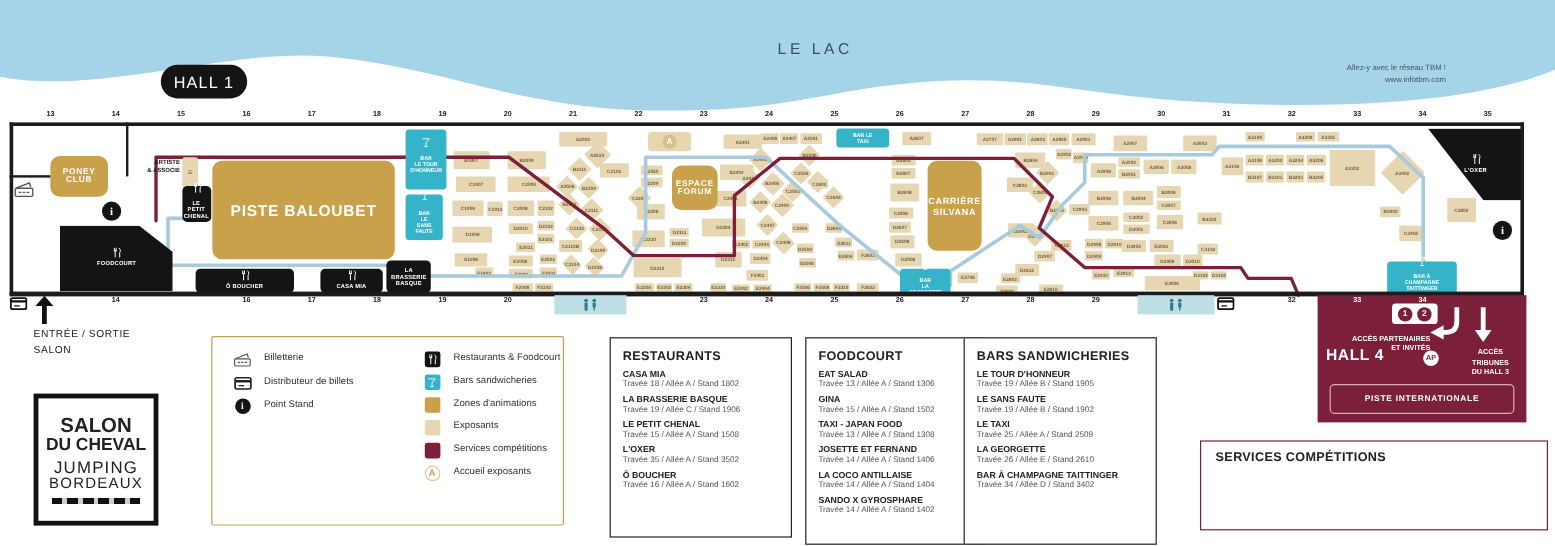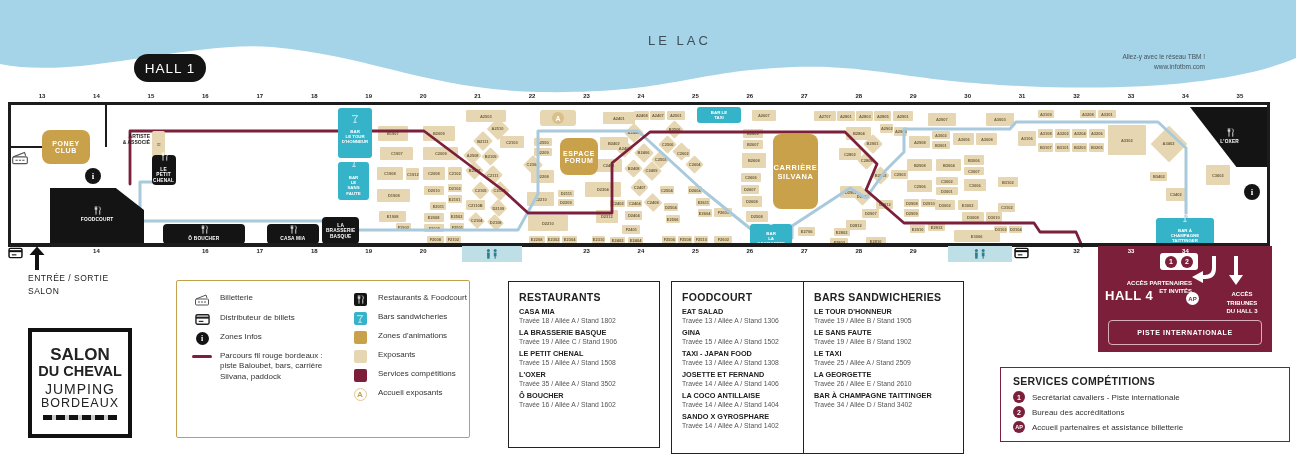--- a/index.html
+++ b/index.html
@@ -229,29 +229,21 @@
               <path d="M1 4.5h14" stroke="#222" stroke-width="2.2"></path>
               <path d="M4 8.5h5" stroke="#222" stroke-width="1.2"></path>
             </svg>
           </div>
           <div class="leg-label">Distributeur de billets</div>
         </div>
         <div class="leg-item">
           <div class="leg-ic">
             <div style="width:13px;height:13px;border-radius:50%;background:#141414;color:#fff;font-size:8px;font-weight:bold;display:flex;align-items:center;justify-content:center;font-family:'Liberation Serif',serif">i</div>
           </div>
-          <div class="leg-label">Zones Infos</div>
-        </div>
-        <div class="leg-item">
-          <div class="leg-ic">
-            <div class="line-sw" style="background: rgb(123, 31, 58);"></div>
-          </div>
-          <div class="leg-label">Parcours fil rouge bordeaux :
-piste Baloubet, bars, carrière
-Silvana, paddock</div>
+          <div class="leg-label">Point Stand</div>
         </div>
       </div>
     <div class="leg-col" style="left:172px;width:118px;">
         <div class="leg-item">
           <div class="leg-ic">
             <div class="sq" style="background: rgb(20, 20, 20); display: flex; align-items: center; justify-content: center;">
               <svg viewBox="0 0 12 12" width="9" height="9">
                 <path d="M3 1v3M5 1v3M4 4v7M3 4h2M8.5 1c1.6 1 1.6 4 .5 5v5" fill="none" stroke="#fff" stroke-width="1.1" stroke-linecap="round"></path>
               </svg>
             </div>
@@ -334,34 +326,20 @@
         <div class="li-loc">Travée 25 / Allée A / Stand 2509</div>
         <div class="li-name">LA GEORGETTE</div>
         <div class="li-loc">Travée 26 / Allée E / Stand 2610</div>
         <div class="li-name">BAR À CHAMPAGNE TAITTINGER</div>
         <div class="li-loc">Travée 34 / Allée D / Stand 3402</div>
       </div>
     </div>
 
   <div id="services">
     <div class="t">SERVICES COMPÉTITIONS</div>
-    <div id="services-rows">
-        <div class="srow">
-          <div class="rbadge" style="font-size: 7px;">1</div>
-          <div class="lbl">Secrétariat cavaliers - Piste internationale</div>
-        </div>
-        <div class="srow">
-          <div class="rbadge" style="font-size: 7px;">2</div>
-          <div class="lbl">Bureau des accréditations</div>
-        </div>
-        <div class="srow">
-          <div class="rbadge" style="font-size: 5.5px;">AP</div>
-          <div class="lbl">Accueil partenaires et assistance billetterie</div>
-        </div>
-      </div>
   </div>
 
   <div id="salon-logo">
     <div class="l1">SALON</div>
     <div class="l2">DU CHEVAL</div>
     <div class="l3">JUMPING</div>
     <div class="l4">BORDEAUX</div>
     <div class="stripe"></div>
   </div>
 <div class="tick" style="left: 42px; top: 93px;">13</div>
@@ -398,20 +376,21 @@
     <div class="tick" style="left: 695.4px; top: 248px;">25</div>
     <div class="tick" style="left: 749.85px; top: 248px;">26</div>
     <div class="tick" style="left: 804.3px; top: 248px;">27</div>
     <div class="tick" style="left: 858.75px; top: 248px;">28</div>
     <div class="tick" style="left: 913.2px; top: 248px;">29</div>
     <div class="tick" style="left: 1076.55px; top: 248px;">32</div>
     <div class="tick w" style="left: 1131px; top: 248px;">33</div>
     <div class="tick w" style="left: 1185.45px; top: 248px;">34</div>
     <div class="zone" style="left: 42px; top: 130px; width: 48px; height: 34px; font-size: 7px;">PONEY
 CLUB</div>
+    <div class="zone" style="left: 177px; top: 134px; width: 152px; height: 82px; font-size: 13px;">PISTE BALOUBET</div>
     <div class="zone" style="left: 560px; top: 138px; width: 38px; height: 37px; font-size: 7px;">ESPACE
 FORUM</div>
     <div class="zone" style="left: 773px; top: 134px; width: 45px; height: 75px; font-size: 7.5px;">CARRIÈRE
 SILVANA</div>
     <div class="stand" style="left: 378px; top: 126px; width: 30px; height: 15px;">
       <span>B1907</span>
     </div>
     <div class="stand" style="left: 423px; top: 126px; width: 32px; height: 15px;">
       <span>B2009</span>
     </div>

